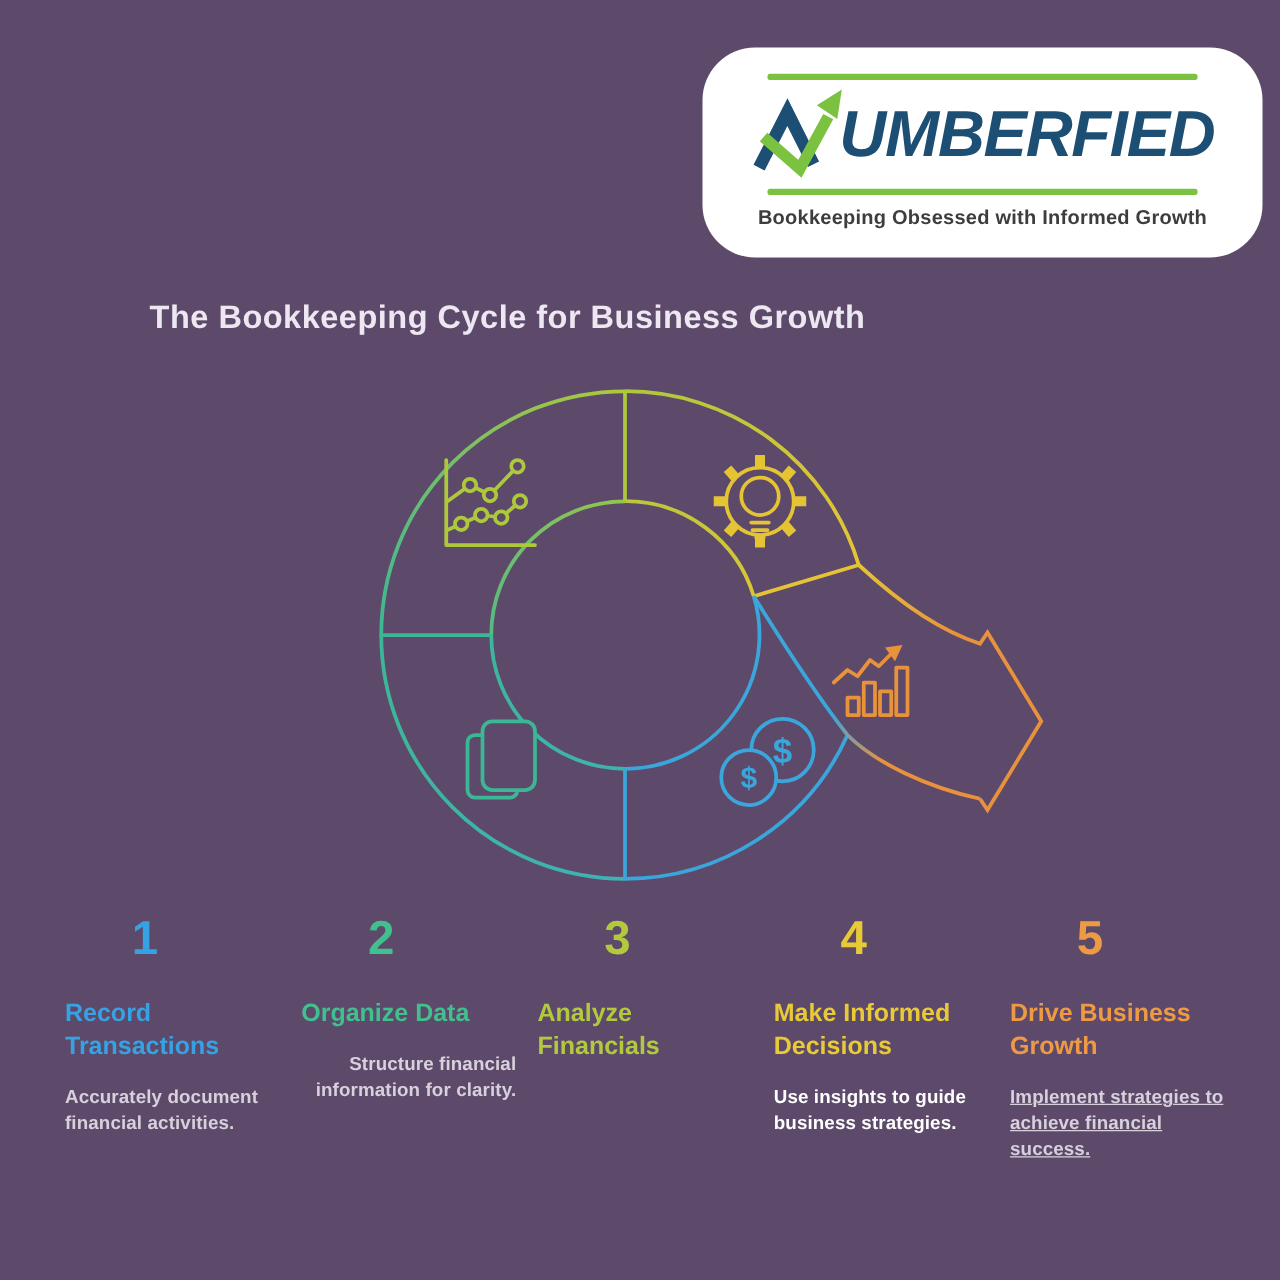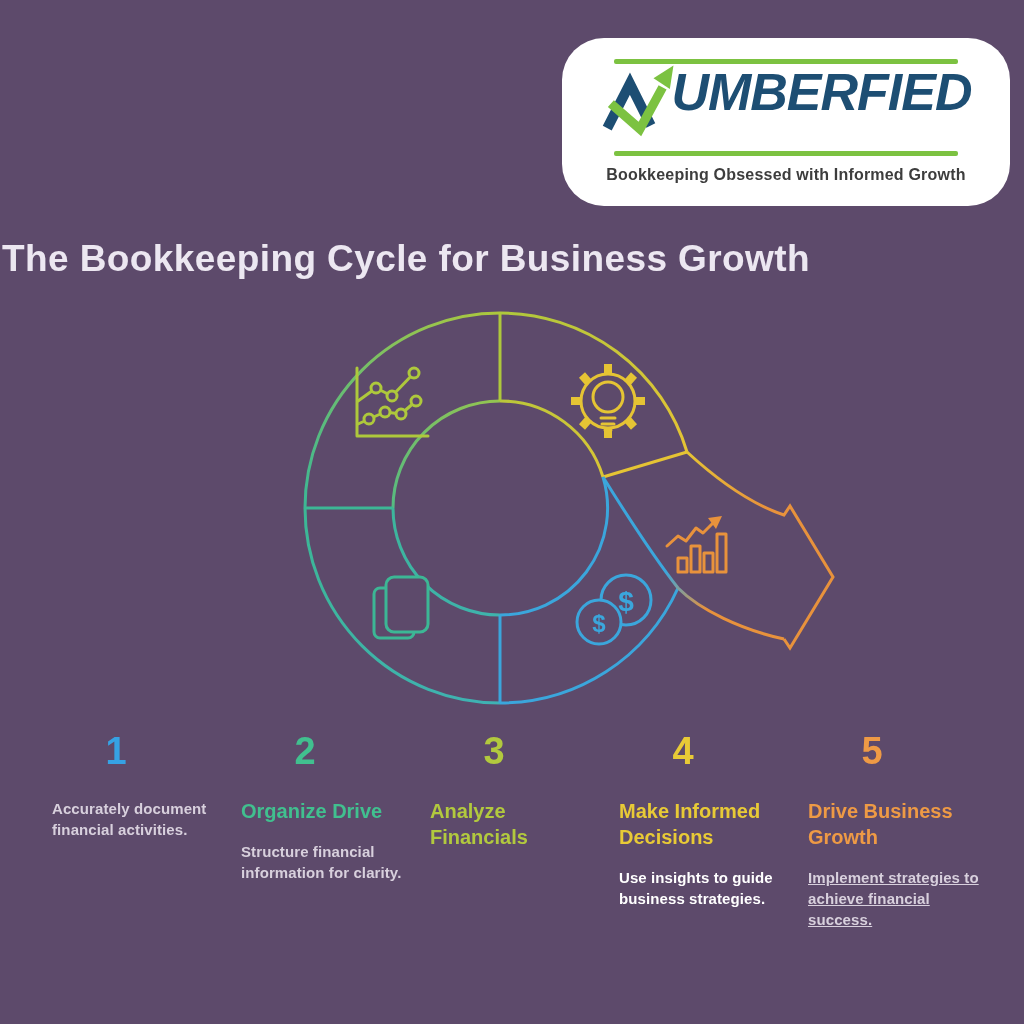--- a/index.html
+++ b/index.html
@@ -7,32 +7,32 @@
   body { font-family:"Liberation Sans", sans-serif; }
   .page { position:relative; width:1024px; height:1024px; }
 
   
   .logo-card {
     position:absolute; left:562px; top:38px; width:448px; height:168px;
     border-radius:42px; display:flex; flex-direction:column; align-items:center;
     padding-top:21px;
   }
   .logo-bar { width:344px; height:5px; border-radius:2px; }
-  .logo-row { display:flex; height:84px; margin:2px 0 1px 0; }
+  .logo-row { display:flex; align-items:center; height:84px; margin:2px 0 1px 0; }
   .nmark { width:78px; height:76px; margin-right:-7px; margin-top:-4px; }
   .wordmark {
     font-size:52px; font-weight:700; font-style:italic;
     letter-spacing:-1px; line-height:1;
   }
   .tagline { font-size:16px; font-weight:700; margin-top:10px; letter-spacing:0.2px; }
 
   
   .title {
     position:absolute; top:238px; left:0; width:812px; text-align:center;
-    font-size:37px; font-weight:700; letter-spacing:0.4px;
+    font-size:26px; font-weight:700; letter-spacing:0.4px;
   }
 
   
   .diagram { position:absolute; left:250px; top:290px; }
   .diagram text { font-family:"Liberation Sans", sans-serif; font-weight:700; }
 
   
   .steps {
     position:absolute; top:730px; left:52px;
     display:grid; grid-template-columns:repeat(5, 179px); column-gap:10px;
@@ -160,26 +160,27 @@
       <rect x="704" y="553" width="9" height="19"></rect>
       <rect x="717" y="534" width="9" height="38"></rect>
       <path d="M 667,546 L 678,536 L 686,541 L 696,528 L 703,533 L 714,522" stroke-linecap="round"></path>
       <polygon points="722,516 708,518 716,529" stroke="none" fill="#e8923c"></polygon>
     </g>
   </svg>
 
   <div class="steps">
     <div class="step">
       <div class="num" style="color: rgb(54, 162, 228);">1</div>
+      <h2 class="step-title" style="color: rgb(54, 162, 228);">Record Transactions</h2>
       <p class="step-desc" style="color: rgb(216, 208, 221);">Accurately document financial activities.</p>
     </div>
     <div class="step">
       <div class="num" style="color: rgb(65, 192, 143);">2</div>
-      <h2 class="step-title" style="color: rgb(65, 192, 143);">Organize Drive</h2>
-      <p class="step-desc" style="color: rgb(216, 208, 221);">Structure financial information for clarity.</p>
+      <h2 class="step-title" style="color: rgb(65, 192, 143);">Organize Data</h2>
+      <p class="step-desc" style="color: rgb(216, 208, 221); text-align: right;">Structure financial information for clarity.</p>
     </div>
     <div class="step">
       <div class="num" style="color: rgb(178, 201, 62);">3</div>
       <h2 class="step-title" style="color: rgb(178, 201, 62); margin-top: 10px;">Analyze Financials</h2>
     </div>
     <div class="step">
       <div class="num" style="color: rgb(232, 202, 54);">4</div>
       <h2 class="step-title" style="color: rgb(232, 202, 54);">Make Informed Decisions</h2>
       <p class="step-desc" style="color: #ffffff;">Use insights to guide business strategies.</p>
     </div>

